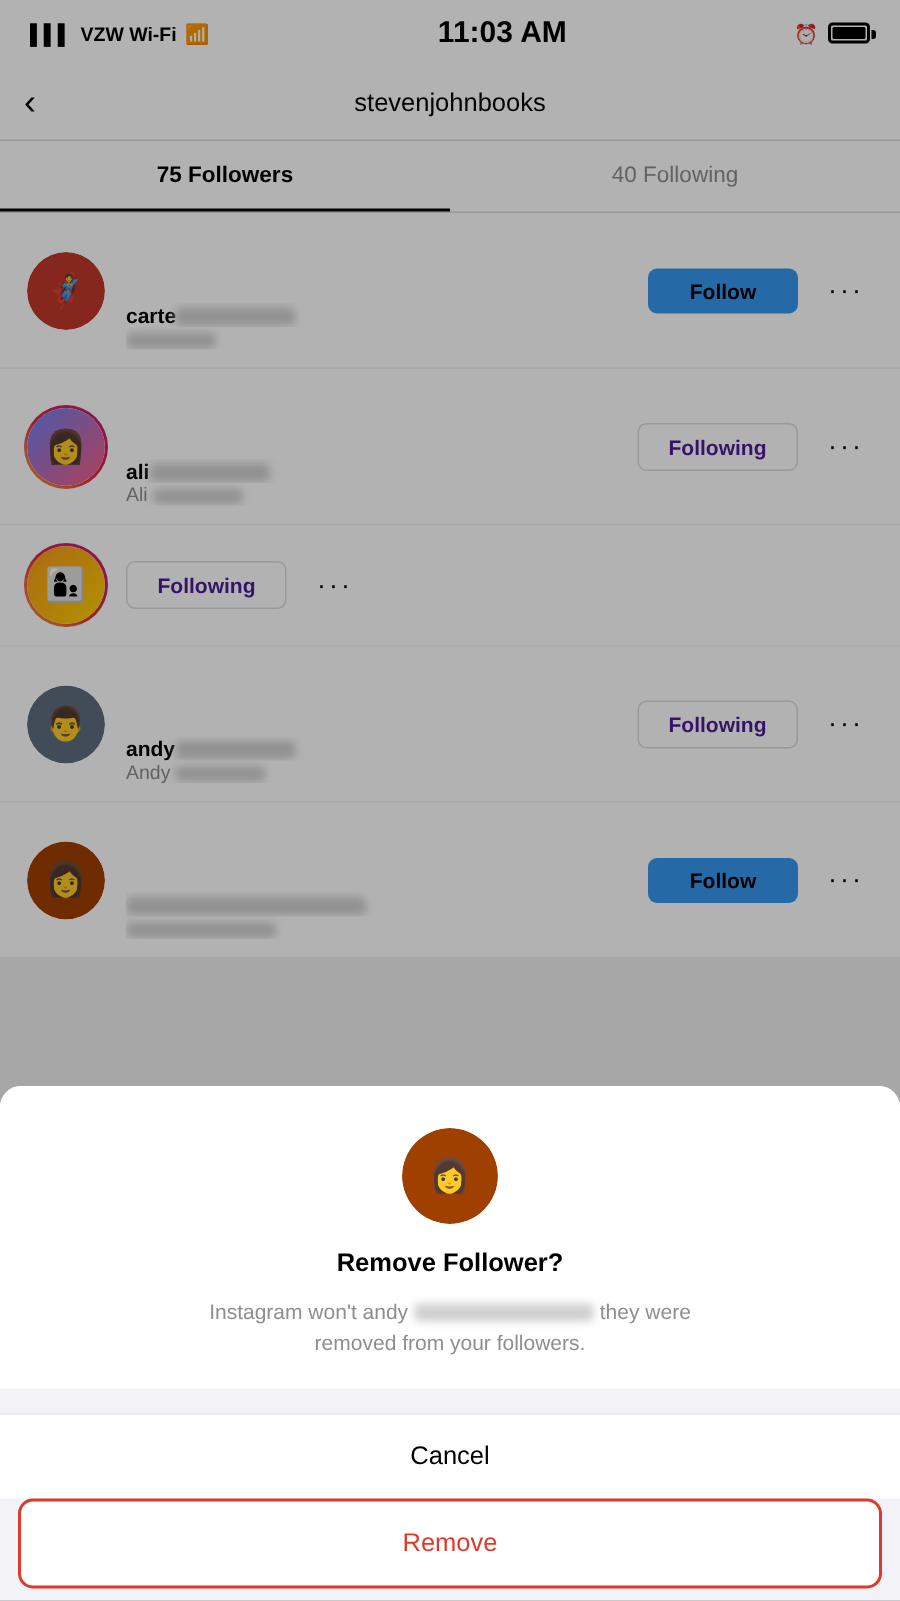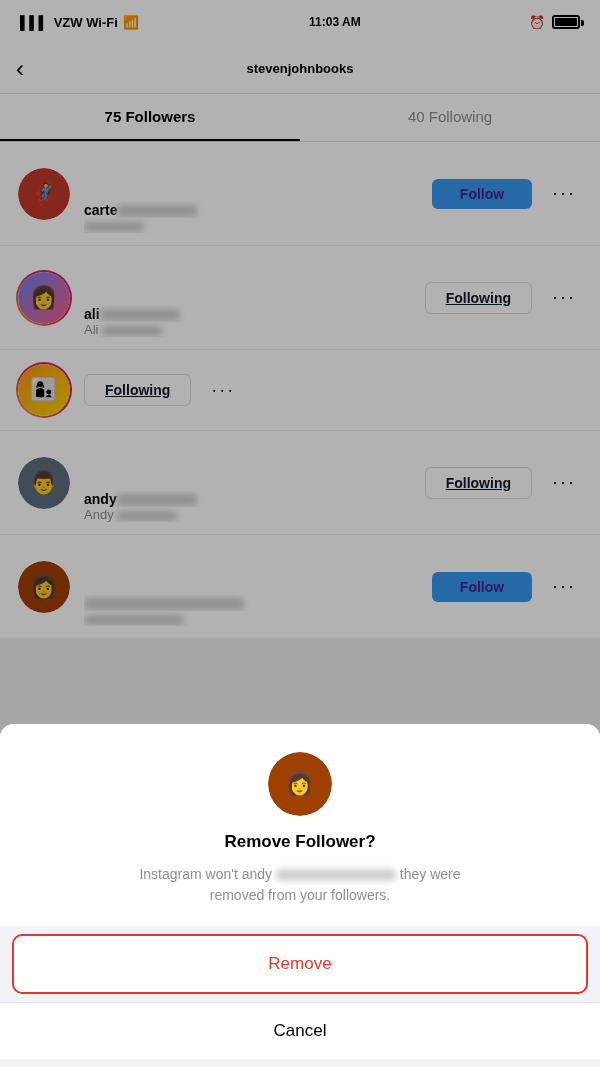--- a/index.html
+++ b/index.html
@@ -18,21 +18,21 @@
       background: #fff;
       height: 44px;
       display: flex;
       align-items: center;
       justify-content: space-between;
       padding: 0 20px;
       font-size: 15px;
       font-weight: 600;
     }
     .status-left { display: flex; align-items: center; gap: 6px; font-size: 13px; font-weight: 600; }
-    .status-center { font-size: 12px; font-weight: 600; }
+    .status-center { font-size: 20px; font-weight: 600; }
     .status-right { display: flex; align-items: center; gap: 6px; }
     .battery-icon { width: 28px; height: 14px; border: 2px solid #000; border-radius: 3px; position: relative; display: inline-block; }
     .battery-icon::before { content: ''; position: absolute; right: -6px; top: 3px; width: 3px; height: 6px; background: #000; border-radius: 0 2px 2px 0; }
     .battery-icon::after { content: ''; position: absolute; left: 1px; top: 1px; width: 22px; height: 8px; background: #000; border-radius: 1px; }
 
     
     .nav-bar {
       background: #fff;
       height: 50px;
       display: flex;
@@ -43,22 +43,22 @@
     }
     .nav-back {
       position: absolute;
       left: 16px;
       font-size: 24px;
       color: #000;
       cursor: pointer;
       text-decoration: none;
     }
     .nav-title {
-      font-size: 13px;
-      font-weight: 700;
+      font-size: 17px;
+      font-weight: 400;
       color: #000;
     }
 
     
     .tabs {
       background: #fff;
       display: flex;
       border-bottom: 1px solid #dbdbdb;
     }
     .tab {
@@ -159,29 +159,28 @@
       padding: 7px 20px;
       border-radius: 6px;
       font-size: 14px;
       font-weight: 600;
       cursor: pointer;
       border: none;
       white-space: nowrap;
     }
     .follow-btn.follow {
       background: #3797ef;
+      color: #000000;
+      min-width: 100px;
+    }
+    .follow-btn.following {
+      background: #fff;
       color: #4c1d95;
-      min-width: 100px;
-    }
-    .follow-btn.following {
-      background: #fff;
-      color: #0f172a;
       border: 1px solid #dbdbdb;
       min-width: 100px;
-      text-decoration: underline;
     }
 
     .more-btn {
       background: none;
       border: none;
       cursor: pointer;
       color: #000;
       font-size: 18px;
       padding: 4px 8px;
       letter-spacing: 2px;
@@ -374,17 +373,17 @@
         <div class="avatar-placeholder" style="background: #a04000; width:100%; height:100%; border-radius:50%;">👩</div>
       </div>
       <div class="modal-title">Remove Follower?</div>
       <div class="modal-desc">
         <span>Instagram won't andy</span>
         <span class="blurred-text" style="width:120px; display:inline-block; vertical-align:middle;"></span>
         <span> they were<br>removed from your followers.</span>
       </div>
     </div>
     <div class="modal-actions">
+      <button class="modal-btn cancel-btn">Cancel</button>
       <button class="modal-btn remove-btn">Remove</button>
-      <button class="modal-btn cancel-btn">Cancel</button>
     </div>
   </div>
 </div>
 
 </body></html>

